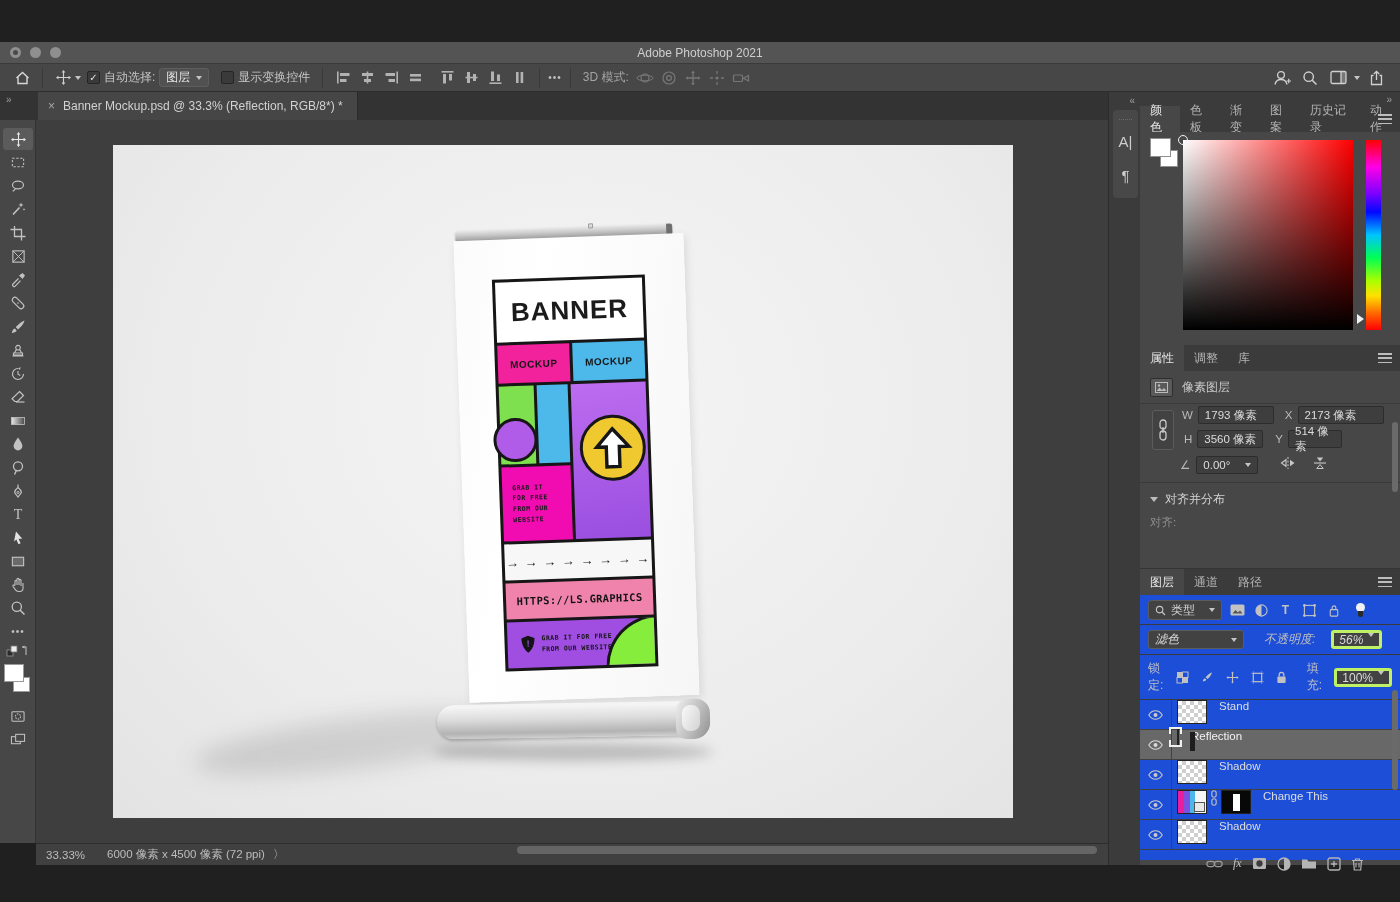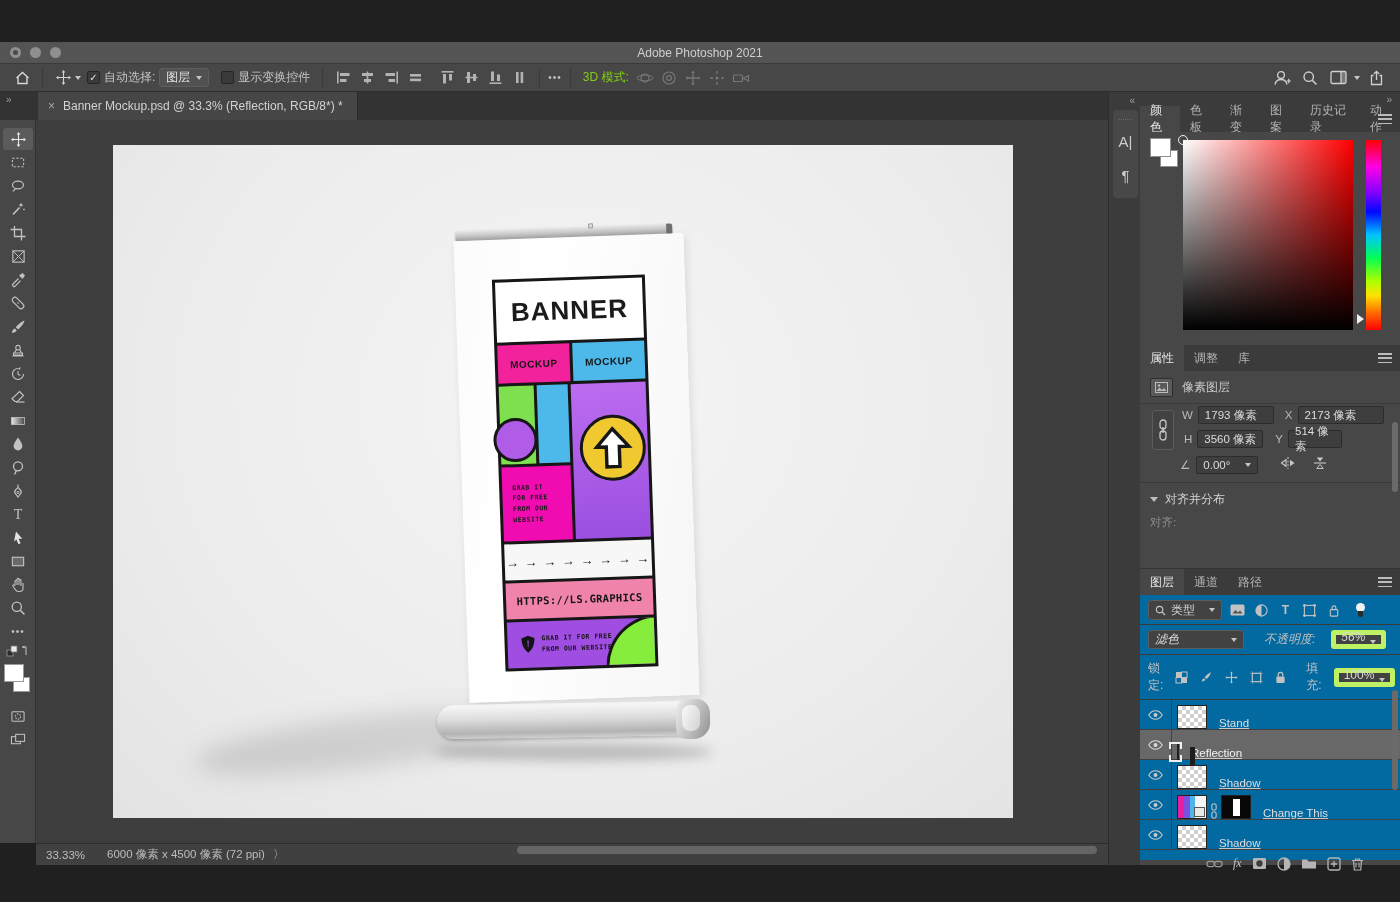--- a/index.html
+++ b/index.html
@@ -15,21 +15,21 @@
 .tl:first-child { margin-left:10px; }
 .tl.dot::after { content:""; position:absolute; left:3px; top:3px; width:5px; height:5px; border-radius:50%; background:#4a4a4a; }
 .titletext { position:absolute; left:0; right:0; text-align:center; color:#cfcfcf; font-size:12px; }
 
 
 .optionsbar { left:0; top:64px; width:1400px; height:28px; background:#474747;
   display:flex; align-items:center; border-bottom:1px solid #2e2e2e; }
 .opt-sep { width:1px; height:20px; background:#3a3a3a; margin:0 8px; }
 .opt-ic { display:flex; align-items:center; justify-content:center; width:24px; height:22px; }
 .opt-label { color:#c4c4c4; font-size:12px; margin:0 4px; white-space:nowrap; }
-.opt-label.dim { color:#84cc16; }
+.opt-label.dim { color:#a3a3a3; }
 .cb { width:13px; height:13px; background:#3a3a3a; border:1px solid #252525; border-radius:2px;
   display:flex; align-items:center; justify-content:center; color:#e0e0e0; font-size:10px; }
 .dropdown { display:flex; align-items:center; gap:6px; background:#515151; border:1px solid #5e5e5e;
   border-radius:3px; height:19px; padding:0 6px; color:#e2e2e2; font-size:12px; }
 .carr { width:0; height:0; border-left:3.5px solid transparent; border-right:3.5px solid transparent; border-top:4px solid #c5c5c5; }
 .dots { color:#c0c0c0; font-size:10px; letter-spacing:1px; }
 
 
 .tabbar { left:0; top:92px; width:1108px; height:28px; background:#333333; display:flex; align-items:stretch; }
 .tabbar .minihead { width:38px; display:flex; align-items:flex-start; justify-content:flex-start;
@@ -155,37 +155,37 @@
 .dimlab { color:#b9b9b9; font-size:11.5px; }
 .valbox { background:#3e3e3e; border:1px solid #2c2c2c; border-radius:2px; height:18px; font-size:11.5px;
   color:#dcdcdc; display:flex; align-items:center; padding:0 6px; }
 .trrow { position:absolute; display:flex; align-items:center; gap:5px; }
 .anglerow { position:absolute; left:40px; top:52px; display:flex; align-items:center; gap:6px; }
 .flips { position:absolute; left:140px; top:52px; display:flex; gap:16px; align-items:center; }
 .alignsec { border-top:1px solid #3a3a3a; margin-top:6px; }
 .alignlab { color:#8d8d8d; padding:3px 10px; font-size:11.5px; }
 
 
-.layersbody { position:relative; background:#0369a1; height:265px; }
+.layersbody { position:relative; background:#1d4ed8; height:265px; }
 .filterrow { display:flex; align-items:center; padding:5px 8px 4px 8px; gap:7px; border-bottom:1px solid #3a3a3a; }
 .filterbox { display:flex; align-items:center; gap:5px; background:#424242; border:1px solid #5c5c5c; border-radius:3px;
   height:20px; padding:0 6px; color:#d6d6d6; flex:0 0 74px; }
 .fic { display:flex; align-items:center; justify-content:center; width:17px; height:17px; color:#c2c2c2; font-size:12px; }
 .fdot { width:11px; height:14px; position:relative; }
 .fdot::before { content:""; position:absolute; left:1px; top:0; width:9px; height:9px; border-radius:50%; background:#f2f2f2; }
 .fdot::after { content:""; position:absolute; left:3px; bottom:0; width:5px; height:6px; border-radius:0 0 3px 3px; background:#2a2a2a; }
 .blendrow { display:flex; align-items:center; gap:16px; padding:5px 8px; border-bottom:1px solid #3a3a3a;font-style:italic; }
 .blendbox { flex:0 0 96px; display:flex; align-items:center; justify-content:space-between; background:#424242;
   border:1px solid #5c5c5c; border-radius:3px; height:19px; padding:0 6px; color:#dadada; }
-.smallbox { display:flex; align-items:flex-end; gap:5px; background:#424242; border:5px solid #bef264; border-radius:3px;
+.smallbox { display:flex; align-items:flex-start; gap:5px; background:#424242; border:3px solid #bef264; border-radius:3px;
   height:19px; padding:0 5px; color:#dadada; }
 .lockrow { display:flex; align-items:center; gap:12px; padding:5px 8px; border-bottom:1px solid #3a3a3a; color:#c0c0c0; }
 .lockic { display:flex; align-items:center; justify-content:center; width:16px; height:16px; }
 .layerlist { position:relative; }
-.lrow { height:30px; display:flex; align-items:flex-end; border-bottom:1px solid #404040; position:relative;text-decoration:underline; }
+.lrow { height:30px; display:flex; align-items:flex-start; border-bottom:1px solid #404040; position:relative; }
 .lrow.sel { background:#686868; }
 .eyebox { width:32px; display:flex; align-items:center; justify-content:center; align-self:stretch; border-right:1px solid #404040; }
 .thumb { width:30px; height:24px; margin-left:5px; border:1px solid #222; position:relative;
   background-image:linear-gradient(45deg,#cfcfcf 25%,transparent 25%,transparent 75%,#cfcfcf 75%),
                    linear-gradient(45deg,#cfcfcf 25%,#ffffff 25%,#ffffff 75%,#cfcfcf 75%);
   background-size:8px 8px; background-position:0 0,4px 4px; }
 .thumb.refl { background:linear-gradient(#fdfdfd,#d8d8d8); }
 .thumb.refl::after { content:""; position:absolute; left:12px; top:2px; width:5px; height:19px; background:#1d1d1d; }
 .thumb.mask { background:#080808; }
 .thumb.mask::after { content:""; position:absolute; left:11px; top:3px; width:7px; height:17px; background:#fff; }

